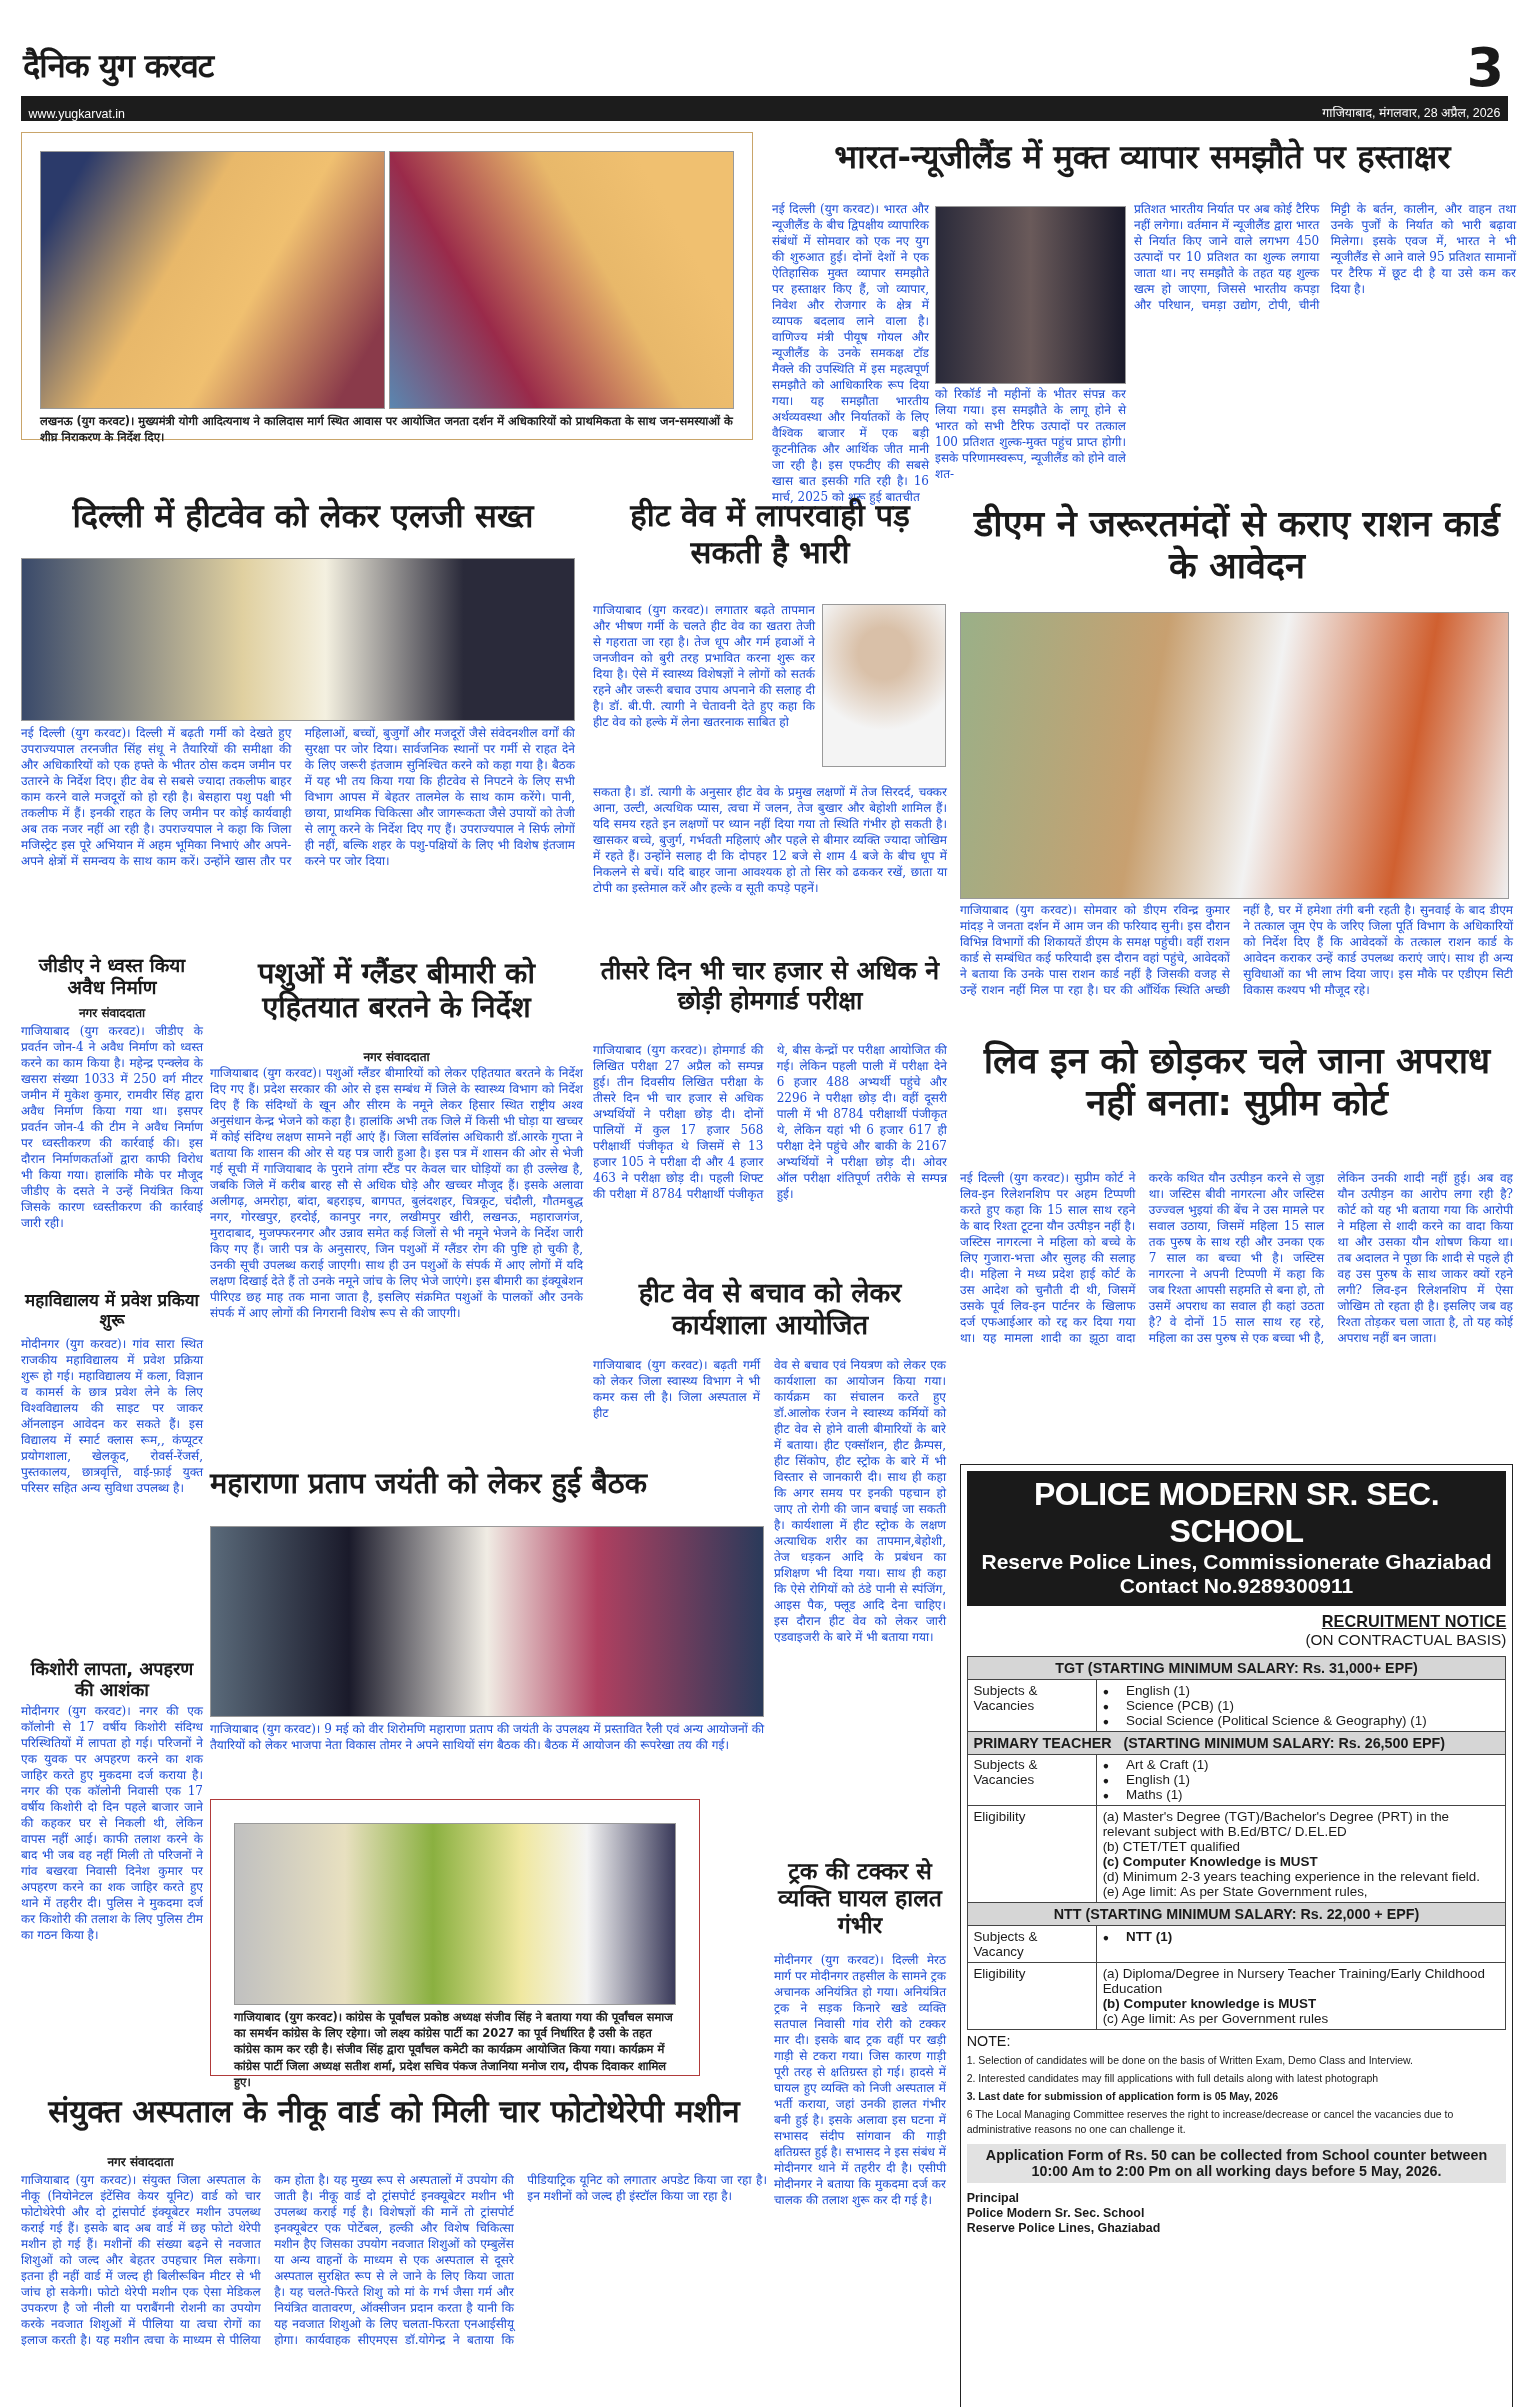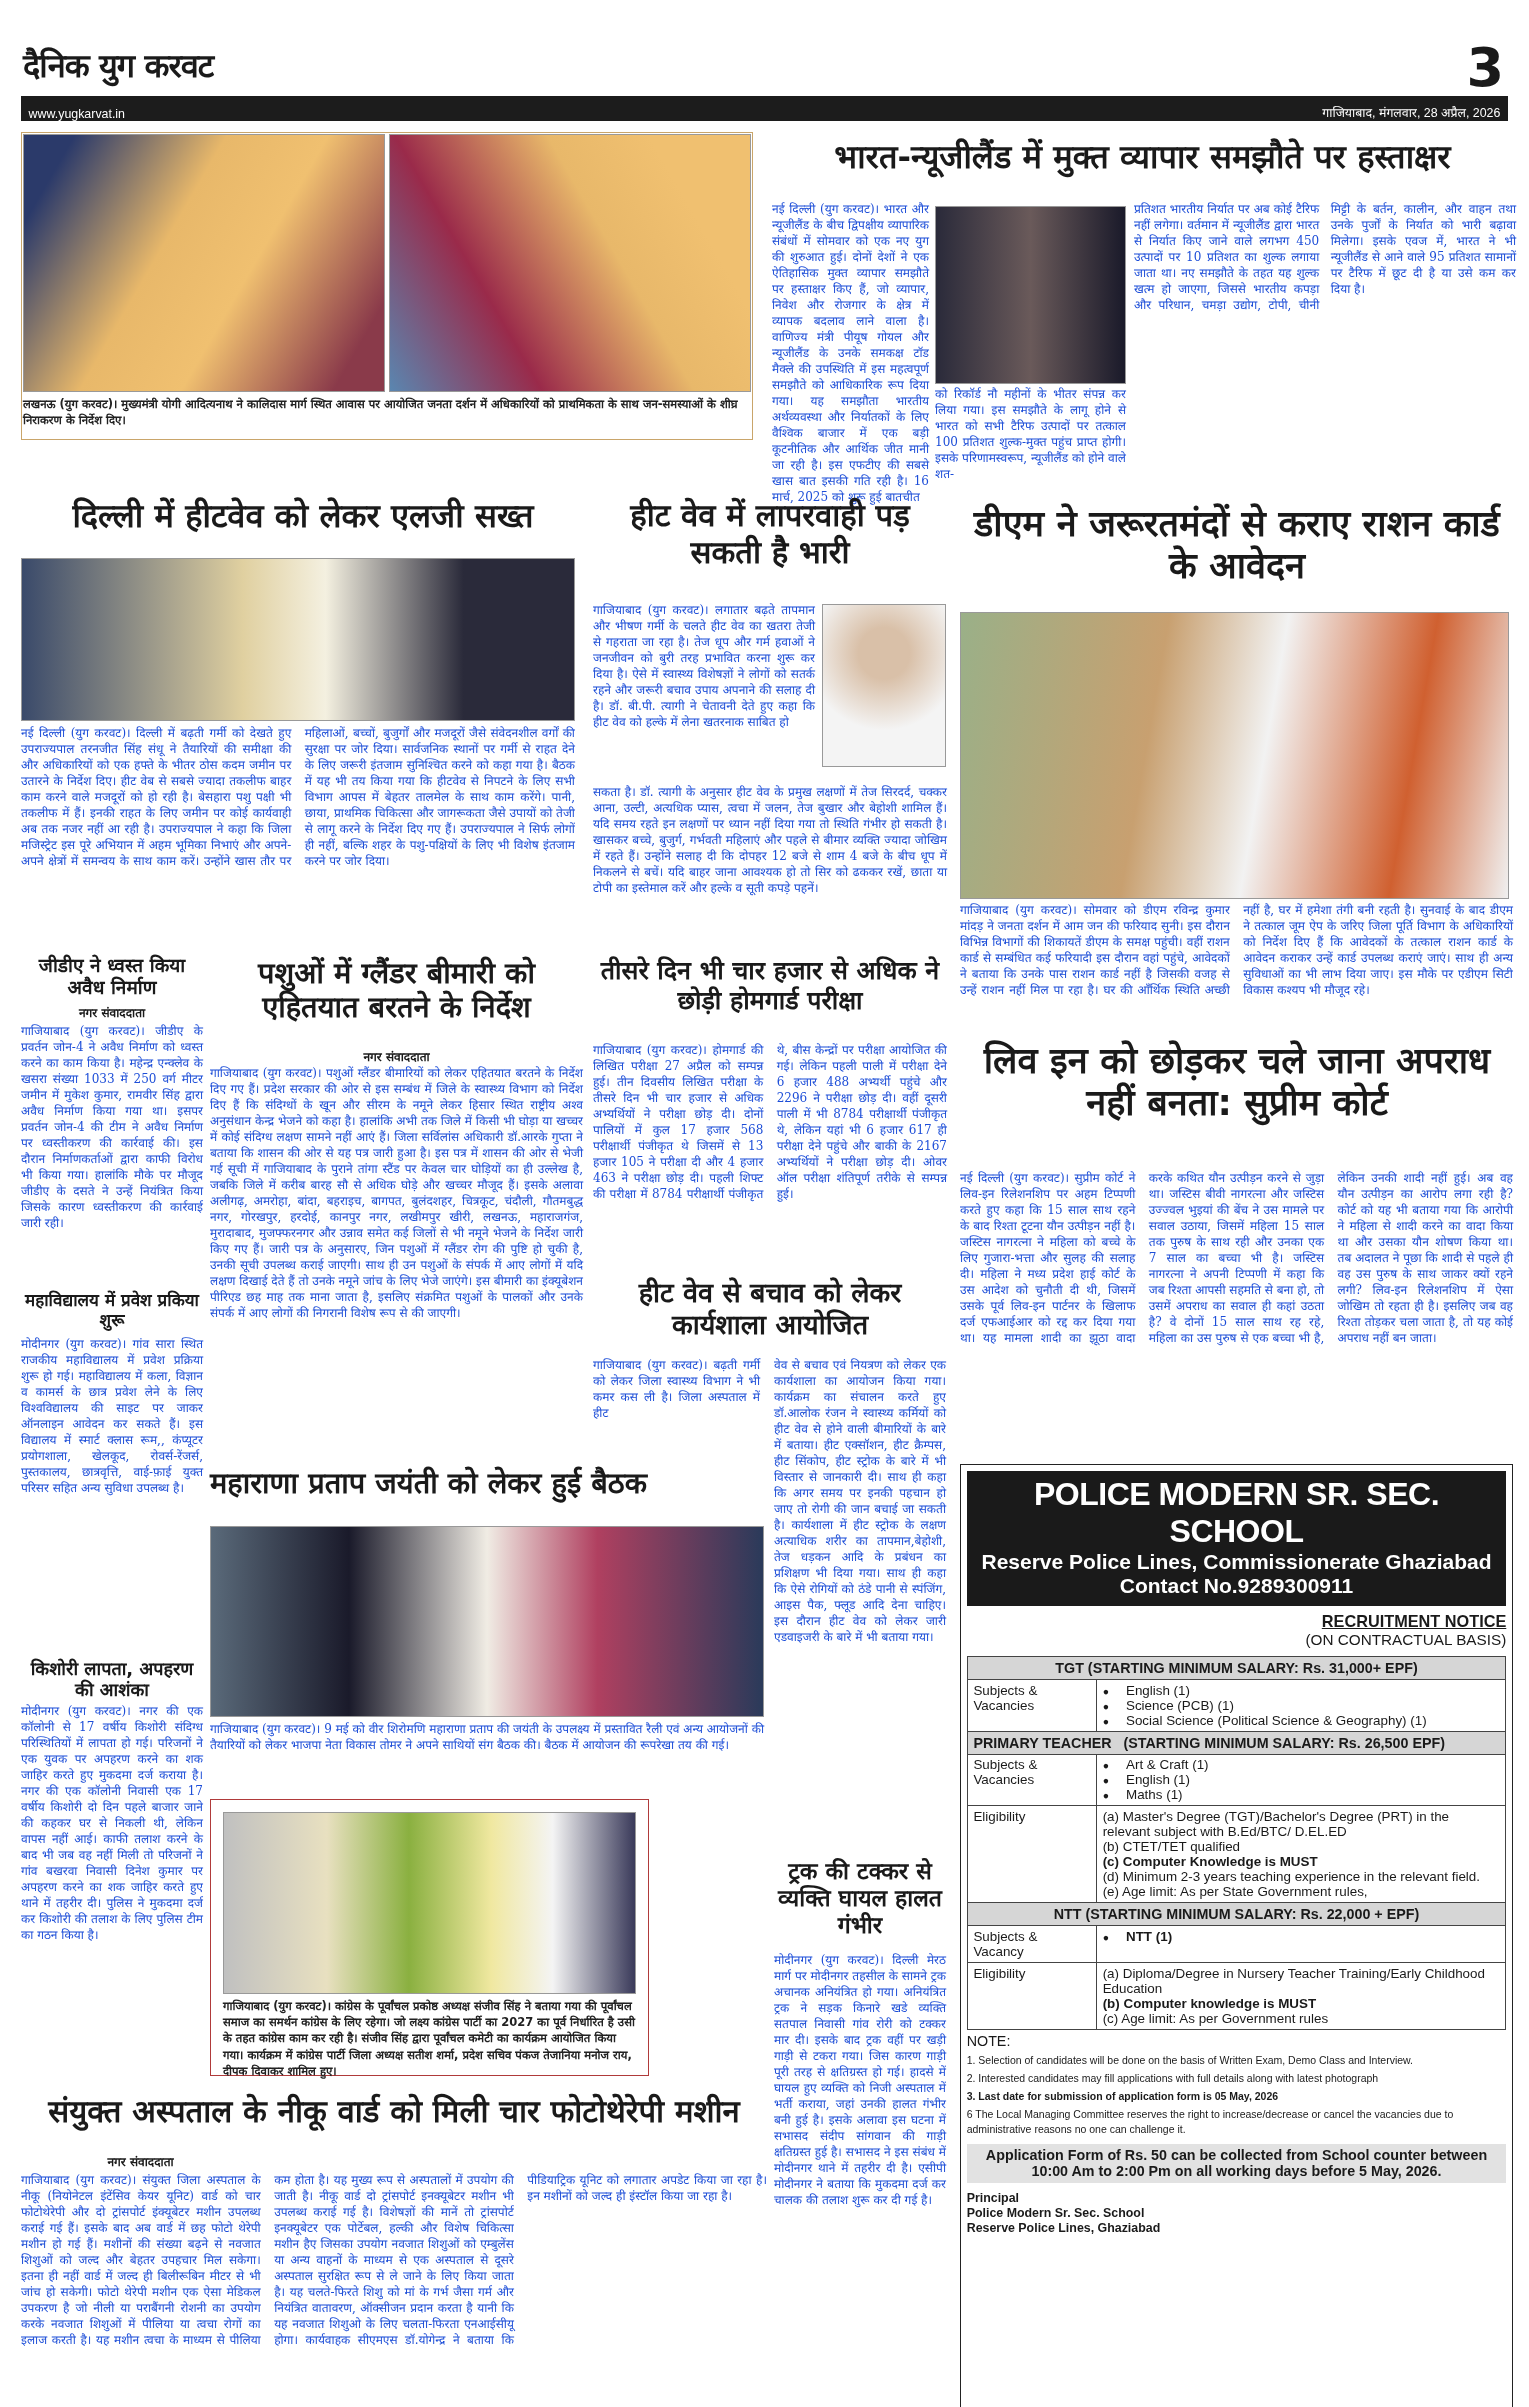--- a/index.html
+++ b/index.html
@@ -37,21 +37,21 @@
 </head>
 <body>
 
 <div class="abs mast-title">दैनिक युग करवट</div>
 <div class="abs page-no">3</div>
 <div class="abs topbar">
   <span>www.yugkarvat.in</span>
   <span>गाजियाबाद, मंगलवार, 28 अप्रैल, 2026</span>
 </div>
 
-<div class="abs boxed" style="left:21px;top:132px;width:732px;height:308px;padding:1px">
+<div class="abs boxed" style="left:21px;top:132px;width:732px;height:308px;padding:18px">
   <div style="display:flex;gap:3.8px;height:258px">
     <div class="photo" style="flex:1;background:linear-gradient(120deg,#2b3a6a 10%,#e8b86a 40%,#f0c070 60%,#8a3a4a 90%)"></div>
     <div class="photo" style="flex:1;background:linear-gradient(240deg,#f0c070 20%,#e8b86a 40%,#9a2a4a 70%,#5a86b0)"></div>
   </div>
   <div class="cap" style="margin-top:3.8px">लखनऊ (युग करवट)। मुख्यमंत्री योगी आदित्यनाथ ने कालिदास मार्ग स्थित आवास पर आयोजित जनता दर्शन में अधिकारियों को प्राथमिकता के साथ जन-समस्याओं के शीघ्र निराकरण के निर्देश दिए।</div>
 </div>
 
 <div class="abs head" style="left:765px;top:138px;width:755px;font-size:32.5px">भारत-न्यूजीलैंड में मुक्त व्यापार समझौते पर हस्ताक्षर</div>
 <div class="abs body" style="left:772px;top:201px;width:157px">नई दिल्ली (युग करवट)। भारत और न्यूजीलैंड के बीच द्विपक्षीय व्यापारिक संबंधों में सोमवार को एक नए युग की शुरुआत हुई। दोनों देशों ने एक ऐतिहासिक मुक्त व्यापार समझौते पर हस्ताक्षर किए हैं, जो व्यापार, निवेश और रोजगार के क्षेत्र में व्यापक बदलाव लाने वाला है। वाणिज्य मंत्री पीयूष गोयल और न्यूजीलैंड के उनके समकक्ष टॉड मैक्ले की उपस्थिति में इस महत्वपूर्ण समझौते को आधिकारिक रूप दिया गया। यह समझौता भारतीय अर्थव्यवस्था और निर्यातकों के लिए वैश्विक बाजार में एक बड़ी कूटनीतिक और आर्थिक जीत मानी जा रही है। इस एफटीए की सबसे खास बात इसकी गति रही है। 16 मार्च, 2025 को शुरू हुई बातचीत</div>
 <div class="abs photo" style="left:935px;top:206px;width:191px;height:178px;background:linear-gradient(90deg,#2a2a3a,#6a5a5a 50%,#1a1a2a)"></div>
@@ -89,21 +89,21 @@
 <div class="abs body cols2" style="left:593px;top:1042px;width:354px;height:229px">गाजियाबाद (युग करवट)। होमगार्ड की लिखित परीक्षा 27 अप्रैल को सम्पन्न हुई। तीन दिवसीय लिखित परीक्षा के तीसरे दिन भी चार हजार से अधिक अभ्यर्थियों ने परीक्षा छोड़ दी। दोनों पालियों में कुल 17 हजार 568 परीक्षार्थी पंजीकृत थे जिसमें से 13 हजार 105 ने परीक्षा दी और 4 हजार 463 ने परीक्षा छोड़ दी। पहली शिफ्ट की परीक्षा में 8784 परीक्षार्थी पंजीकृत थे, बीस केन्द्रों पर परीक्षा आयोजित की गई। लेकिन पहली पाली में परीक्षा देने 6 हजार 488 अभ्यर्थी पहुंचे और 2296 ने परीक्षा छोड़ दी। वहीं दूसरी पाली में भी 8784 परीक्षार्थी पंजीकृत थे, लेकिन यहां भी 6 हजार 617 ही परीक्षा देने पहुंचे और बाकी के 2167 अभ्यर्थियों ने परीक्षा छोड़ दी। ओवर ऑल परीक्षा शंतिपूर्ण तरीके से सम्पन्न हुई।</div>
 
 <div class="abs head" style="left:593px;top:1277px;width:354px;font-size:27px">हीट वेव से बचाव को लेकर कार्यशाला आयोजित</div>
 <div class="abs body" style="left:593px;top:1357px;width:167px">गाजियाबाद (युग करवट)। बढ़ती गर्मी को लेकर जिला स्वास्थ्य विभाग ने भी कमर कस ली है। जिला अस्पताल में हीट</div>
 <div class="abs body" style="left:774px;top:1357px;width:172px">वेव से बचाव एवं नियत्रण को लेकर एक कार्यशाला का आयोजन किया गया। कार्यक्रम का संचालन करते हुए डॉ.आलोक रंजन ने स्वास्थ्य कर्मियों को हीट वेव से होने वाली बीमारियों के बारे में बताया। हीट एक्सॉशन, हीट क्रैम्पस, हीट सिंकोप, हीट स्ट्रोक के बारे में भी विस्तार से जानकारी दी। साथ ही कहा कि अगर समय पर इनकी पहचान हो जाए तो रोगी की जान बचाई जा सकती है। कार्यशाला में हीट स्ट्रोक के लक्षण अत्याधिक शरीर का तापमान,बेहोशी, तेज धड़कन आदि के प्रबंधन का प्रशिक्षण भी दिया गया। साथ ही कहा कि ऐसे रोगियों को ठंडे पानी से स्पंजिंग, आइस पैक, फ्लूड आदि देना चाहिए। इस दौरान हीट वेव को लेकर जारी एडवाइजरी के बारे में भी बताया गया।</div>
 
 <div class="abs head" style="left:210px;top:1466px;width:554px;font-size:29px;text-align:left">महाराणा प्रताप जयंती को लेकर हुई बैठक</div>
 <div class="abs photo" style="left:210px;top:1526px;width:554px;height:191px;background:linear-gradient(90deg,#5a6a7a,#1a1a2a 25%,#f0ece4 50%,#b04060 70%,#2a3a5a)"></div>
 <div class="abs body" style="left:210px;top:1721px;width:554px">गाजियाबाद (युग करवट)। 9 मई को वीर शिरोमणि महाराणा प्रताप की जयंती के उपलक्ष्य में प्रस्तावित रैली एवं अन्य आयोजनों की तैयारियों को लेकर भाजपा नेता विकास तोमर ने अपने साथियों संग बैठक की। बैठक में आयोजन की रूपरेखा तय की गई।</div>
 
-<div class="abs redbox" style="left:210px;top:1799px;width:439px;height:277px;padding:12px">
+<div class="abs redbox" style="left:210px;top:1799px;width:490px;height:277px;padding:23px">
   <div class="photo" style="height:182px;background:linear-gradient(90deg,#c0c0c0,#e8e0c0 25%,#8ab040 45%,#f0e8a0 65%,#f4f4f4 80%,#3a3a5a)"></div>
   <div class="cap" style="margin-top:3.8px">गाजियाबाद (युग करवट)। कांग्रेस के पूर्वांचल प्रकोष्ठ अध्यक्ष संजीव सिंह ने बताया गया की पूर्वांचल समाज का समर्थन कांग्रेस के लिए रहेगा। जो लक्ष्य कांग्रेस पार्टी का 2027 का पूर्व निर्धारित है उसी के तहत कांग्रेस काम कर रही है। संजीव सिंह द्वारा पूर्वांचल कमेटी का कार्यक्रम आयोजित किया गया। कार्यक्रम में कांग्रेस पार्टी जिला अध्यक्ष सतीश शर्मा, प्रदेश सचिव पंकज तेजानिया मनोज राय, दीपक दिवाकर शामिल हुए।</div>
 </div>
 
 <div class="abs head" style="left:774px;top:1858px;width:172px;font-size:23px">ट्रक की टक्कर से व्यक्ति घायल हालत गंभीर</div>
 <div class="abs body" style="left:774px;top:1952px;width:172px">मोदीनगर (युग करवट)। दिल्ली मेरठ मार्ग पर मोदीनगर तहसील के सामने ट्रक अचानक अनियंत्रित हो गया। अनियंत्रित ट्रक ने सड़क किनारे खडे व्यक्ति सतपाल निवासी गांव रोरी को टक्कर मार दी। इसके बाद ट्रक वहीं पर खड़ी गाड़ी से टकरा गया। जिस कारण गाड़ी पूरी तरह से क्षतिग्रस्त हो गई। हादसे में घायल हुए व्यक्ति को निजी अस्पताल में भर्ती कराया, जहां उनकी हालत गंभीर बनी हुई है। इसके अलावा इस घटना में सभासद संदीप सांगवान की गाड़ी क्षतिग्रस्त हुई है। सभासद ने इस संबंध में मोदीनगर थाने में तहरीर दी है। एसीपी मोदीनगर ने बताया कि मुकदमा दर्ज कर चालक की तलाश शुरू कर दी गई है।</div>
 
 <div class="abs head" style="left:21px;top:2093px;width:746px;font-size:31px">संयुक्त अस्पताल के नीकू वार्ड को मिली चार फोटोथेरेपी मशीन</div>
 <div class="abs byline" style="left:21px;top:2153px;width:239px">नगर संवाददाता</div>
 <div class="abs body cols3" style="left:21px;top:2172px;width:746px;height:182px;column-fill:auto">गाजियाबाद (युग करवट)। संयुक्त जिला अस्पताल के नीकू (नियोनेटल इंटेंसिव केयर यूनिट) वार्ड को चार फोटोथेरेपी और दो ट्रांसपोर्ट इंक्यूबेटर मशीन उपलब्ध कराई गई हैं। इसके बाद अब वार्ड में छह फोटो थेरेपी मशीन हो गई हैं। मशीनों की संख्या बढ़ने से नवजात शिशुओं को जल्द और बेहतर उपहचार मिल सकेगा। इतना ही नहीं वार्ड में जल्द ही बिलीरूबिन मीटर से भी जांच हो सकेगी। फोटो थेरेपी मशीन एक ऐसा मेडिकल उपकरण है जो नीली या पराबैंगनी रोशनी का उपयोग करके नवजात शिशुओं में पीलिया या त्वचा रोगों का इलाज करती है। यह मशीन त्वचा के माध्यम से पीलिया कम होता है। यह मुख्य रूप से अस्पतालों में उपयोग की जाती है। नीकू वार्ड दो ट्रांसपोर्ट इनक्यूबेटर मशीन भी उपलब्ध कराई गई है। विशेषज्ञों की मानें तो ट्रांसपोर्ट इनक्यूबेटर एक पोर्टेबल, हल्की और विशेष चिकित्सा मशीन हैए जिसका उपयोग नवजात शिशुओं को एम्बुलेंस या अन्य वाहनों के माध्यम से एक अस्पताल से दूसरे अस्पताल सुरक्षित रूप से ले जाने के लिए किया जाता है। यह चलते-फिरते शिशु को मां के गर्भ जैसा गर्म और नियंत्रित वातावरण, ऑक्सीजन प्रदान करता है यानी कि यह नवजात शिशुओ के लिए चलता-फिरता एनआईसीयू होगा। कार्यवाहक सीएमएस डॉ.योगेन्द्र ने बताया कि पीडियाट्रिक यूनिट को लगातार अपडेट किया जा रहा है। इन मशीनों को जल्द ही इंस्टॉल किया जा रहा है।</div>

